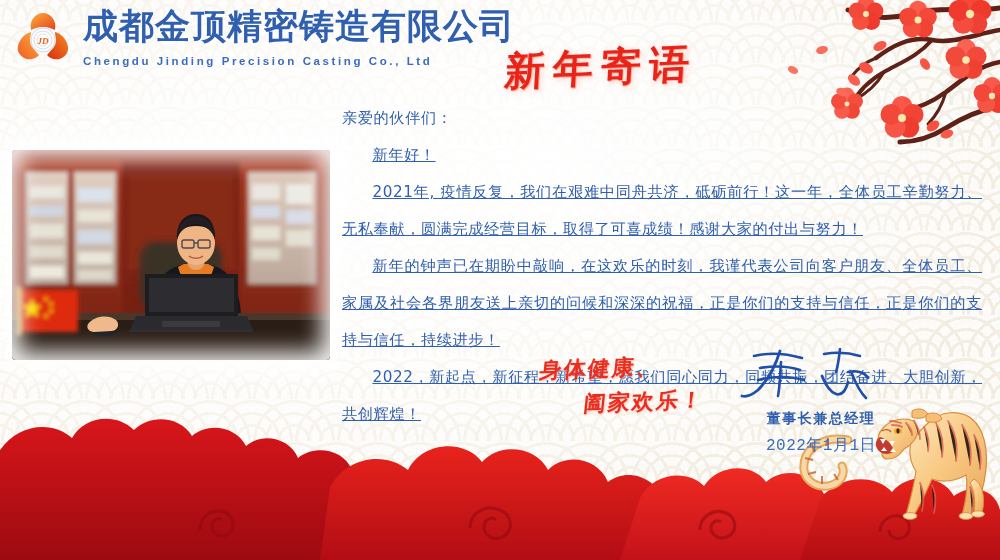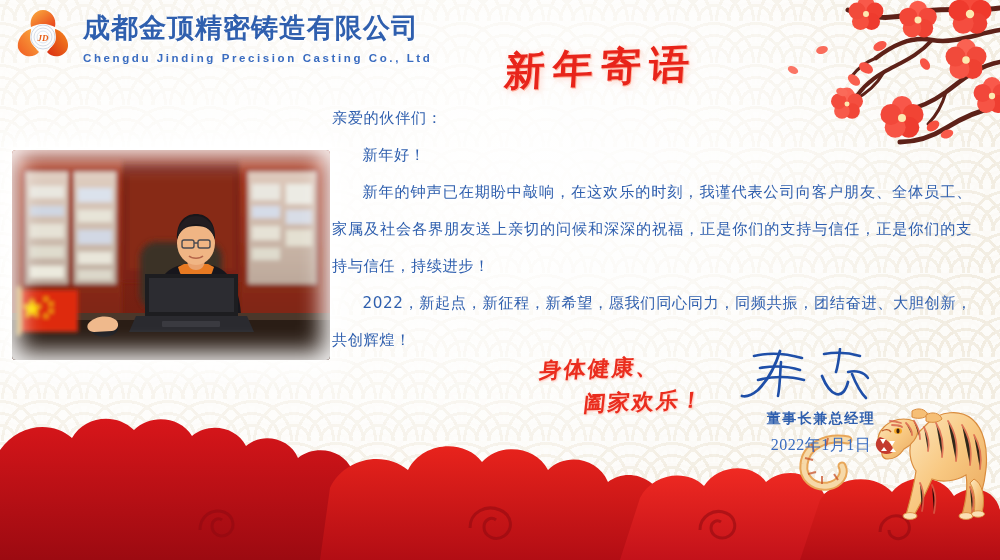--- a/index.html
+++ b/index.html
@@ -36,21 +36,21 @@
       radial-gradient(ellipse at 22% 35%, rgba(255,255,255,.95) 0%, rgba(255,255,255,.35) 45%, rgba(255,255,255,0) 70%),
       radial-gradient(ellipse at 55% 30%, rgba(255,255,255,.88) 0%, rgba(255,255,255,0) 60%);
   }
 
   
   #header { position:absolute; left:14px; top:6px; display:flex; align-items:flex-end; gap:11px; z-index:30; }
   #logo-mark { width:58px; height:58px; position:relative; flex:0 0 58px; }
   #company-text { display:flex; flex-direction:column; }
   #company-cn {
     font-family:"DejaVu Sans", sans-serif;
-    font-size:27px; font-weight:bold; letter-spacing:1px;
+    font-size:35px; font-weight:bold; letter-spacing:1px;
     color:#2f5fae;
     text-shadow:0 1px 0 #fff, 1px 1px 2px rgba(255,255,255,.9);
     line-height:1.15;
     white-space:nowrap;
   }
   #company-en {
     font-family:"Liberation Sans", sans-serif;
     font-size:11.5px; font-weight:bold; letter-spacing:2.6px;
     color:#3a6cc0; margin-top:9px; white-space:nowrap;
   }
@@ -80,30 +80,30 @@
   }
   #photo { position:absolute; inset:0; }
   #photo-vignette {
     position:absolute; inset:-2px;
     box-shadow:inset 0 0 22px 10px rgba(255,255,255,.92);
     pointer-events:none;
   }
 
   
   #letter {
-    position:absolute; left:332px; top:100px; width:640px; z-index:24;
+    position:absolute; left:342px; top:100px; width:640px; z-index:24;
     font-family:"DejaVu Sans", sans-serif;
     color:#2f5fae;
     font-size:15.2px;
     line-height:37px;
     letter-spacing:.6px;
     text-align:justify;
   }
   #letter p { margin:0; }
-  #letter p.indent { text-indent:2em; }
+  #letter p.indent { text-indent:2em;text-decoration:underline; }
 
   
   #blessing { position:absolute; left:540px; top:352px; z-index:26; width:220px; }
   .bless-line {
     font-family:"DejaVu Sans", sans-serif;
     font-size:22px; font-weight:bold; color:#ea2d1e;
     letter-spacing:2px;
     text-shadow:1px 1px 2px rgba(255,150,130,.6);
     transform:skewX(-8deg) rotate(-2deg);
     white-space:nowrap;
@@ -112,21 +112,21 @@
 
   
   #sign-block { position:absolute; left:736px; top:348px; width:170px; z-index:26; text-align:center; }
   #signature { height:56px; position:relative; }
   #sign-title {
     font-family:Liberation Sans, sans-serif;
     font-size:14px; font-weight:bold; color:#2f5fae;
     letter-spacing:1.5px; margin-top:2px; white-space:nowrap;
   }
   #sign-date {
-    font-family:Liberation Serif, serif;
+    font-family:Liberation Mono, monospace;
     font-size:16px; color:#3a6cc0; letter-spacing:.5px;
     margin-top:7px; white-space:nowrap;
   }
 
   
   #clouds { position:absolute; left:0; bottom:0; width:1000px; height:180px; z-index:18; }
   
   #tiger { position:absolute; right:2px; bottom:38px; width:128px; height:135px; z-index:28; }
 </style>
 </head>
@@ -345,20 +345,21 @@
         <circle cx="34" cy="166" r="1.8" fill="#ffde00"></circle>
         <rect x="4" y="136" width="5" height="50" rx="2" fill="#c8a04a"></rect>
       </g>
     </svg>
     <div id="photo-vignette"></div>
   </div>
 
   <div id="letter">
     <p>亲爱的伙伴们：</p>
     <p class="indent">新年好！</p>
+    <p class="indent">2021年, 疫情反复，我们在艰难中同舟共济，砥砺前行！这一年，全体员工辛勤努力、无私奉献，圆满完成经营目标，取得了可喜成绩！感谢大家的付出与努力！</p>
     <p class="indent">新年的钟声已在期盼中敲响，在这欢乐的时刻，我谨代表公司向客户朋友、全体员工、家属及社会各界朋友送上亲切的问候和深深的祝福，正是你们的支持与信任，正是你们的支持与信任，持续进步！</p>
     <p class="indent">2022，新起点，新征程，新希望，愿我们同心同力，同频共振，团结奋进、大胆创新，共创辉煌！</p>
   </div>
 
   <div id="blessing">
     <div class="bless-line">身体健康、</div>
     <div class="bless-line second">阖家欢乐！</div>
   </div>
 
   <div id="sign-block">

